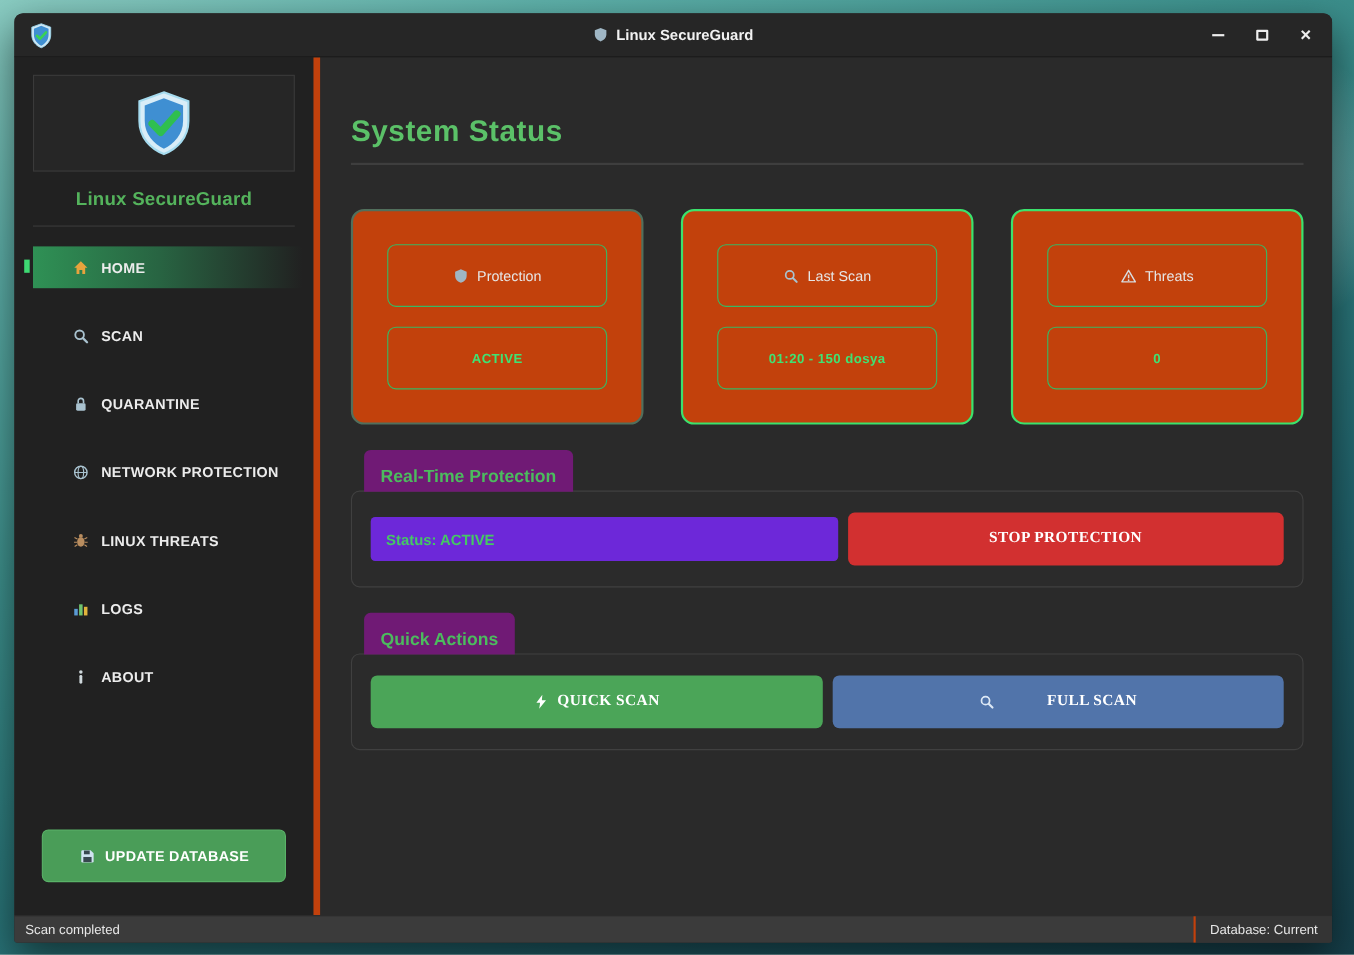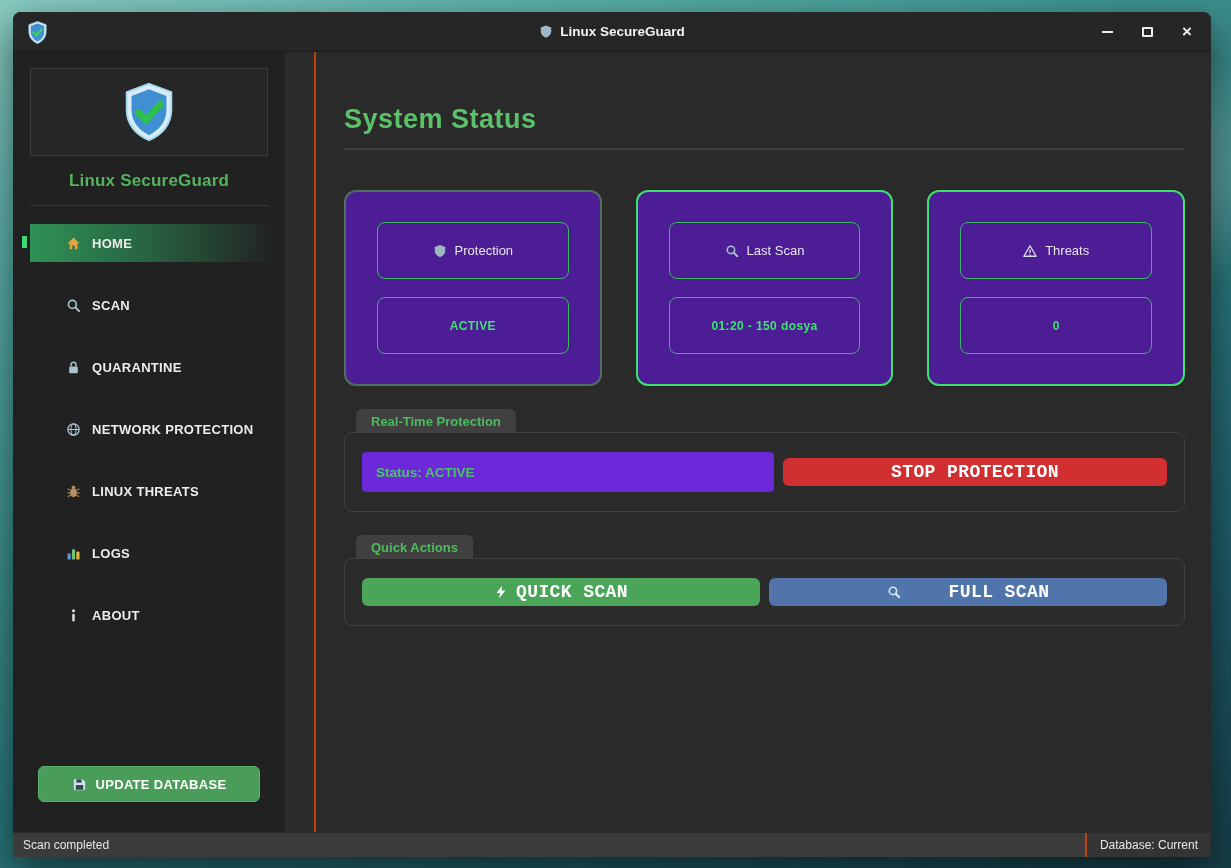--- a/index.html
+++ b/index.html
@@ -57,63 +57,63 @@
     height:38px; margin:0 0 24px 17px; display:flex; align-items:center;
     padding-left:36px; gap:11px; color:#ececec; font-size:13px; font-weight:bold;
     letter-spacing:.3px; cursor:pointer; position:relative;
   }
   .nav-item.active { background:linear-gradient(90deg,#2f9155 0%, #286442 45%, rgba(40,100,66,0) 96%); }
   .nav-item.active::before { content:""; position:absolute; left:-8px; top:12px; width:5px; height:12px; background:#3ed973; }
   .nav-icon { width:15px; height:15px; display:inline-flex; flex:0 0 15px; }
   .nav-icon svg { width:100%; height:100%; }
 
   .update-btn {
-    margin:auto 25px 30px 25px; height:36px; background:#4a9d58; border:1px solid #5ab268; border-radius:6px;
+    margin:auto 25px 30px 25px; height:48px; background:#4a9d58; border:1px solid #5ab268; border-radius:6px;
     color:#ffffff; font-weight:bold; font-size:13px; letter-spacing:.3px; cursor:pointer;
     display:flex; align-items:center; justify-content:center; gap:9px; font-family:inherit;
   }
   .update-btn .btn-icon { width:15px; height:15px; display:inline-flex; }
   .update-btn .btn-icon svg { width:100%; height:100%; }
 
   
-  .content { flex:1; background:#2a2a2a; border-left:2px solid #c2410c; padding:26px 26px 0 28px; min-width:0;margin-left:29px; }
+  .content { flex:1; background:#2a2a2a; border-left:6px solid #c2410c; padding:26px 26px 0 28px; min-width:0; }
   .page-title { color:#5bc168; font-size:27px; font-weight:bold; letter-spacing:.5px; margin-top:26px; }
   .title-divider { height:2px; background:#3e3e3e; margin-top:13px; }
 
   .cards { display:flex; gap:34px; margin-top:40px; }
   .card {
-    flex:1; height:196px; border-radius:12px; background:#4c1d95; padding:0 31px;
+    flex:1; height:196px; border-radius:12px; background:#c2410c; padding:0 31px;
     display:flex; flex-direction:column; justify-content:center; gap:18px;
   }
   .card.dim   { border:2px solid #516f5c; }
   .card.brite { border:2px solid #3be26d; }
   .card-box {
     height:57px; border:1px solid #38b863; border-radius:8px;
     display:flex; align-items:center; justify-content:center; gap:8px;
   }
   .card-head { color:#e6e6e6; font-size:13px; }
   .card-head .c-icon { width:14px; height:14px; display:inline-flex; }
   .card-head .c-icon svg { width:100%; height:100%; }
   .card-value { color:#3fe273; font-weight:bold; font-size:12px; letter-spacing:.4px; }
 
   .group { margin-top:22px; }
   .group-tab {
-    display:inline-block; margin-left:12px; background:#404040; color:#4cbb5e;
-    font-size:13px; font-weight:bold; padding:5px 15px 4px; border-radius:6px 6px 0 0; position:relative; top:1px;
+    display:inline-block; margin-left:12px; background:#701a75; color:#4cbb5e;
+    font-size:16px; font-weight:bold; padding:16px 15px 4px; border-radius:6px 6px 0 0; position:relative; top:1px;
   }
   .group-box { border:1px solid #404040; border-radius:8px; padding:19px 17px; background:#2b2b2b; }
   .row { display:flex; gap:9px; align-items:center; }
 
   .status-field {
     flex:1; height:40px; background:#6d28d9; border-radius:4px;
     display:flex; align-items:center; padding:0 14px;
     color:#45c764; font-weight:bold; font-size:13.5px;
   }
-  .btn { flex:1; height:28px; border:none; border-radius:6px; color:#fff; font-weight:bold;
-         font-size:18px; letter-spacing:.4px; cursor:pointer; font-family:Liberation Mono, monospace;
+  .btn { flex:1; height:48px; border:none; border-radius:6px; color:#fff; font-weight:bold;
+         font-size:14px; letter-spacing:.4px; cursor:pointer; font-family:Liberation Serif, serif;
          display:flex; align-items:center; justify-content:center; gap:8px; }
   .btn .btn-icon { width:14px; height:14px; display:inline-flex; }
   .btn .btn-icon svg { width:100%; height:100%; }
   .stop-btn  { background:#d23030; }
   .quick-btn { background:#4ba558; }
   .full-btn  { background:#5174aa;gap:48px; }
 
   
   .statusbar {
     flex:0 0 25px; background:#3b3b3b; border-top:1px solid #2a2a2a;

